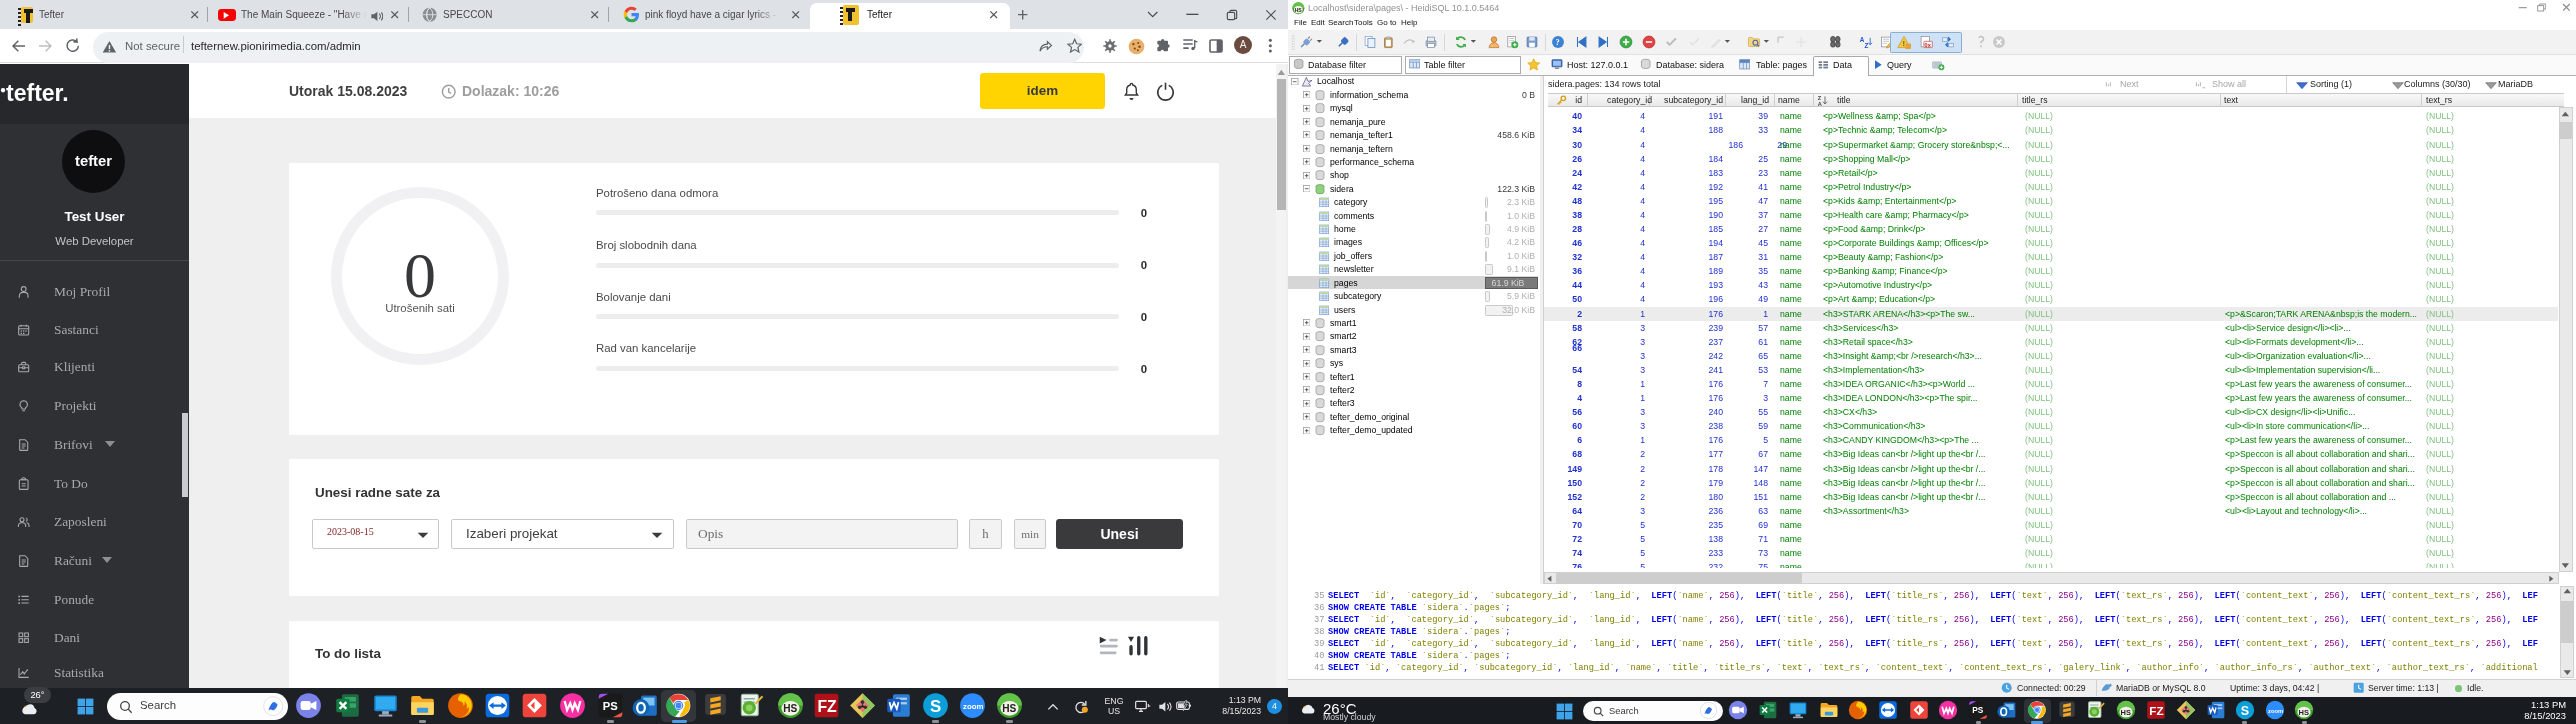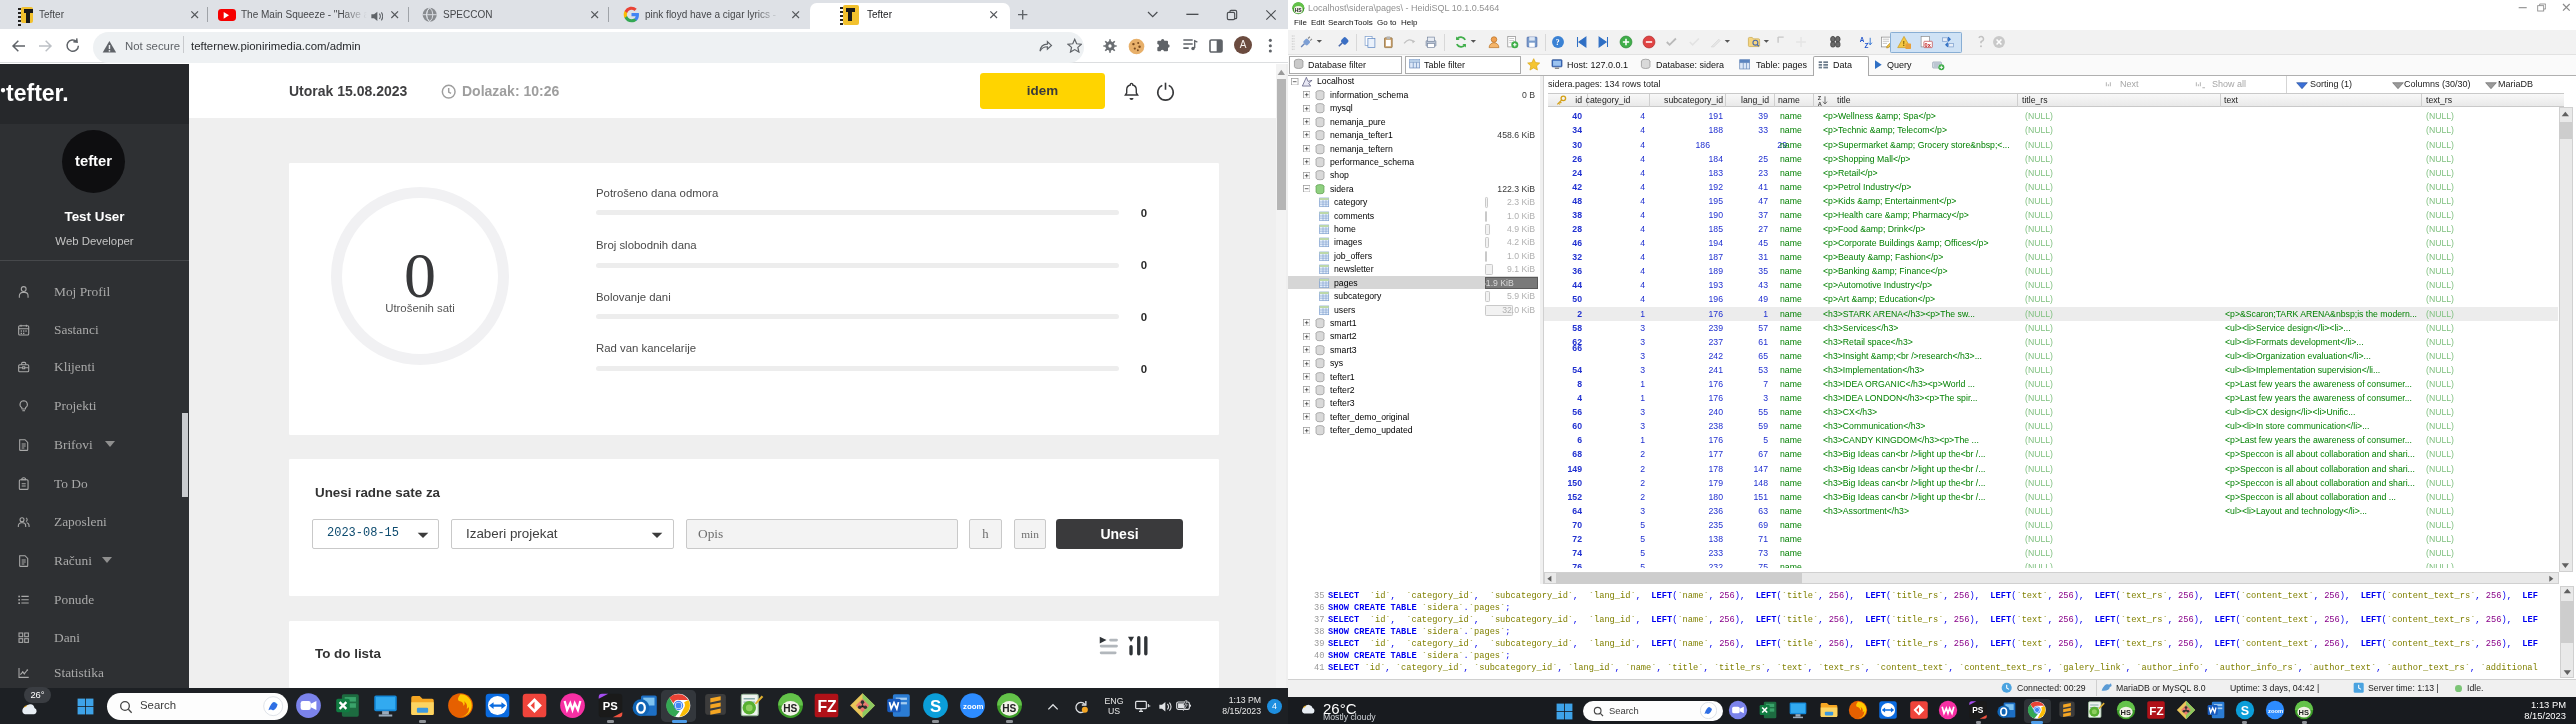--- a/index.html
+++ b/index.html
@@ -348,21 +348,21 @@
       <div class="abs pbar-val" style="left:1118px;top:195px;width:29px;text-align:right">0</div>
       <div class="abs pbar-label" style="left:596px;top:227px">Bolovanje dani</div>
       <div class="abs pbar" style="top:250px"></div>
       <div class="abs pbar-val" style="left:1118px;top:247px;width:29px;text-align:right">0</div>
       <div class="abs pbar-label" style="left:596px;top:278px">Rad van kancelarije</div>
       <div class="abs pbar" style="top:302px"></div>
       <div class="abs pbar-val" style="left:1118px;top:299px;width:29px;text-align:right">0</div>
       <div class="abs card" style="left:289px;top:395px;width:930px;height:137px"></div>
       <div class="abs" style="left:315px;top:421px;font-size:13.4px;font-weight:bold;color:#333">Unesi radne sate za</div>
       <div class="abs inp" style="left:312px;top:455px;width:127px;height:30px"></div>
-      <div class="abs" style="left:327px;top:462px;font-family:Liberation Mono, monospace;font-size:12px;color:#0c4a6e">2023-08-15</div>
+      <div class="abs" style="left:327px;top:462px;font-family:Liberation Serif, serif;font-size:10px;color:#7f1d1d">2023-08-15</div>
       <svg class="abs" style="left:417px;top:468px" width="12" height="6.7" viewBox="0 0 18 10">
         <path d="M1 1 L9 9 L17 1 Z" fill="#3c3c3c"></path>
       </svg>
       <div class="abs inp" style="left:451px;top:455px;width:223px;height:30px"></div>
       <div class="abs" style="left:466px;top:462px;font-family:Liberation Sans, sans-serif;font-size:13.4px;color:#3f3f3f">Izaberi projekat</div>
       <svg class="abs" style="left:651px;top:468px" width="12" height="6.7" viewBox="0 0 18 10">
         <path d="M1 1 L9 9 L17 1 Z" fill="#3c3c3c"></path>
       </svg>
       <div class="abs inp" style="left:686px;top:455px;width:272px;height:30px;background:#f3f3f3"></div>
       <div class="abs" style="left:698px;top:462px;font-family:'Liberation Serif',serif;font-size:13.4px;color:#6e6e6e">Opis</div>
@@ -917,21 +917,21 @@
       <div class="abs" style="left:197px;top:264px;width:8px;height:10.7px;background:#f2f2f2;border:0.7px solid #c9c9c9;border-radius:1.3px"></div>
       <div class="abs tsz" style="left:193px;top:264px;color:#b0b0b0">9.1 KiB</div>
       <div class="abs" style="left:0;top:276px;width:250px;height:13.4px;background:#d6d6d6"></div>
       <svg class="abs" style="left:31px;top:278px" width="10.7" height="10.7" viewBox="0 0 16 16">
         <rect x="1" y="1.5" width="13.5" height="13" fill="#e4eefa" stroke="#7a9ccc"></rect>
         <rect x="1" y="1.5" width="13.5" height="3" fill="#bcd8a8"></rect>
         <path d="M1 7.5 h13.5 M1 10.8 h13.5 M6 4.5 v10 M10.5 4.5 v10" stroke="#7a9ccc" stroke-width="0.9"></path>
       </svg>
       <div class="abs tn" style="left:46px;top:278px">pages</div>
       <div class="abs" style="left:197px;top:277px;width:53px;height:12px;background:#7a7a7a;border:0.7px solid #5a5a5a"></div>
-      <div class="abs" style="left:193px;top:278px;width:54px;text-align:left;color:#d8d8d8;font-size:8.7px">61.9 KiB</div>
+      <div class="abs" style="left:193px;top:278px;width:54px;text-align:center;color:#d8d8d8;font-size:8.7px">61.9 KiB</div>
       <svg class="abs" style="left:31px;top:291px" width="10.7" height="10.7" viewBox="0 0 16 16">
         <rect x="1" y="1.5" width="13.5" height="13" fill="#e4eefa" stroke="#7a9ccc"></rect>
         <rect x="1" y="1.5" width="13.5" height="3" fill="#bcd8a8"></rect>
         <path d="M1 7.5 h13.5 M1 10.8 h13.5 M6 4.5 v10 M10.5 4.5 v10" stroke="#7a9ccc" stroke-width="0.9"></path>
       </svg>
       <div class="abs tn" style="left:46px;top:291px">subcategory</div>
       <div class="abs" style="left:197px;top:291px;width:5.4px;height:10.7px;background:#f2f2f2;border:0.7px solid #c9c9c9;border-radius:1.3px"></div>
       <div class="abs tsz" style="left:193px;top:291px;color:#b0b0b0">5.9 KiB</div>
       <svg class="abs" style="left:31px;top:305px" width="10.7" height="10.7" viewBox="0 0 16 16">
         <rect x="1" y="1.5" width="13.5" height="13" fill="#e4eefa" stroke="#7a9ccc"></rect>
@@ -1052,21 +1052,21 @@
       <div class="abs" style="left:486px;top:94px;width:0.7px;height:12.7px;background:#cfcfcf"></div>
       <div class="abs" style="left:525px;top:94px;width:0.7px;height:12.7px;background:#cfcfcf"></div>
       <div class="abs" style="left:729px;top:94px;width:0.7px;height:12.7px;background:#cfcfcf"></div>
       <div class="abs" style="left:932px;top:94px;width:0.7px;height:12.7px;background:#cfcfcf"></div>
       <div class="abs" style="left:1133px;top:94px;width:0.7px;height:12.7px;background:#cfcfcf"></div>
       <svg class="abs" style="left:268px;top:95px" width="10.7" height="10" viewBox="0 0 16 15">
         <circle cx="11" cy="5" r="3.4" fill="none" stroke="#d4a017" stroke-width="2"></circle>
         <path d="M8.5 7.5 L2 14 M4 12 l2 2 M6 10 l2 2" stroke="#d4a017" stroke-width="1.8"></path>
       </svg>
       <div class="abs" style="left:220px;top:95px;width:74px;text-align:right;font-size:8.7px;color:#222">id</div>
-      <div class="abs" style="left:283px;top:95px;width:74px;text-align:center;font-size:8.7px;color:#222">category_id</div>
+      <div class="abs" style="left:290px;top:95px;width:74px;text-align:right;font-size:8.7px;color:#222">category_id</div>
       <div class="abs" style="left:361px;top:95px;width:74px;text-align:right;font-size:8.7px;color:#222">subcategory_id</div>
       <div class="abs" style="left:407px;top:95px;width:74px;text-align:right;font-size:8.7px;color:#222">lang_id</div>
       <div class="abs" style="left:490px;top:95px;font-size:8.7px;color:#222">name</div>
       <div class="abs" style="left:549px;top:95px;font-size:8.7px;color:#222">title</div>
       <div class="abs" style="left:734px;top:95px;font-size:8.7px;color:#222">title_rs</div>
       <div class="abs" style="left:936px;top:95px;font-size:8.7px;color:#222">text</div>
       <div class="abs" style="left:1138px;top:95px;font-size:8.7px;color:#222">text_rs</div>
       <svg class="abs" style="left:529px;top:95px;font-size:13px" width="12" height="11.4" viewBox="0 0 18 17">
         <text x="1" y="8" font-size="8.5" font-weight="bold" fill="#444">Z</text>
         <text x="1" y="16" font-size="8.5" font-weight="bold" fill="#444">A</text>
@@ -1083,21 +1083,21 @@
       <div class="abs gc num" style="left:227px;top:125px;width:67px;font-weight:bold">34</div>
       <div class="abs gc num" style="left:290px;top:125px;width:67px">4</div>
       <div class="abs gc num" style="left:368px;top:125px;width:67px">188</div>
       <div class="abs gc num" style="left:413px;top:125px;width:67px">33</div>
       <div class="abs gc grn" style="left:492px;top:125px">name</div>
       <div class="abs gc grn" style="left:535px;top:125px;width:193px">&lt;p&gt;Technic &amp;amp; Telecom&lt;/p&gt;</div>
       <div class="abs gc nul" style="left:737px;top:125px">(NULL)</div>
       <div class="abs gc nul" style="left:1138px;top:125px">(NULL)</div>
       <div class="abs gc num" style="left:227px;top:140px;width:67px;font-weight:bold">30</div>
       <div class="abs gc num" style="left:290px;top:140px;width:67px">4</div>
-      <div class="abs gc num" style="left:355px;top:140px;width:67px">186</div>
+      <div class="abs gc num" style="left:388px;top:140px;width:67px">186</div>
       <div class="abs gc num" style="left:432px;top:140px;width:67px">29</div>
       <div class="abs gc grn" style="left:492px;top:140px">name</div>
       <div class="abs gc grn" style="left:535px;top:140px;width:193px">&lt;p&gt;Supermarket &amp;amp; Grocery store&amp;nbsp;&lt;...</div>
       <div class="abs gc nul" style="left:737px;top:140px">(NULL)</div>
       <div class="abs gc nul" style="left:1138px;top:140px">(NULL)</div>
       <div class="abs gc num" style="left:227px;top:154px;width:67px;font-weight:bold">26</div>
       <div class="abs gc num" style="left:290px;top:154px;width:67px">4</div>
       <div class="abs gc num" style="left:368px;top:154px;width:67px">184</div>
       <div class="abs gc num" style="left:413px;top:154px;width:67px">25</div>
       <div class="abs gc grn" style="left:492px;top:154px">name</div>

